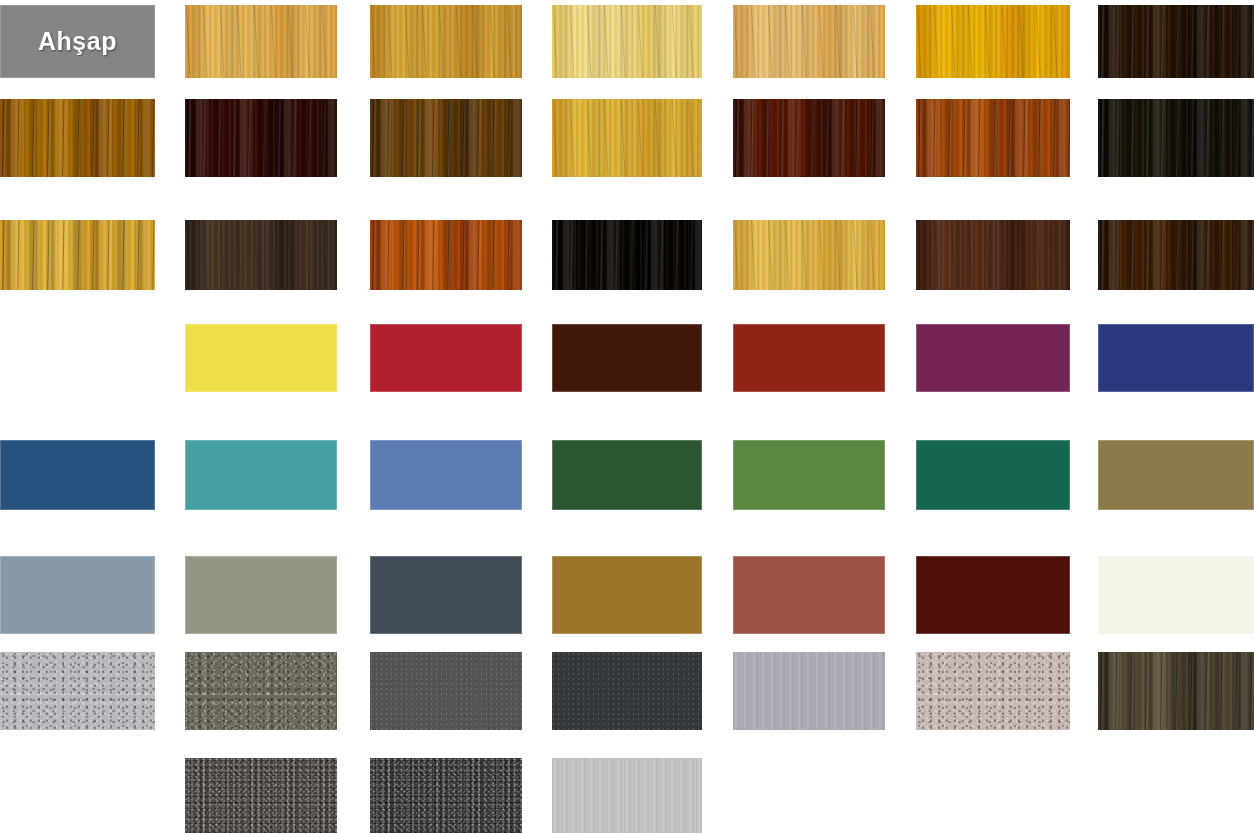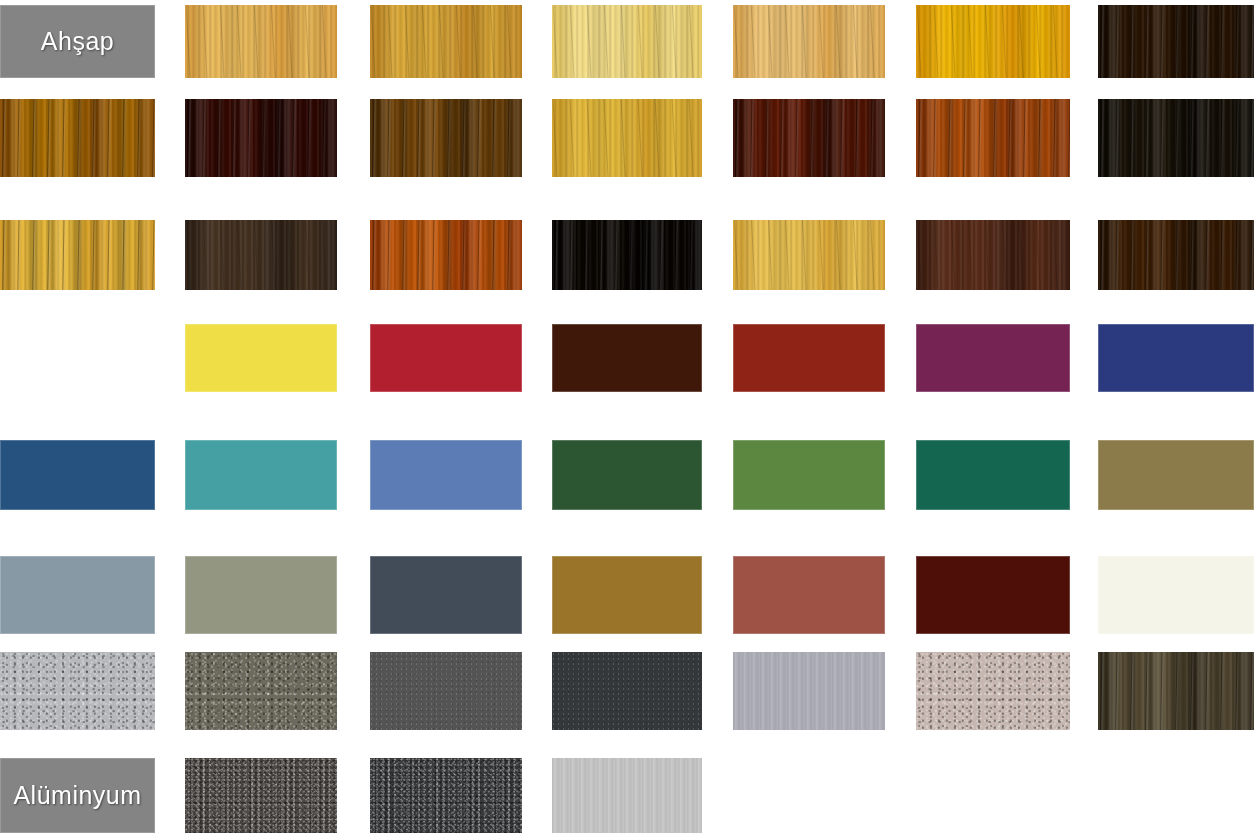--- a/index.html
+++ b/index.html
@@ -24,21 +24,21 @@
     position: absolute;
     box-sizing: border-box;
   }
 
   
   .label-tile {
     display: flex;
     align-items: center;
     justify-content: center;
     color: #ffffff;
-    font-weight: normal;
+    font-weight: bold;
     font-size: 25px;
     letter-spacing: 0.5px;
     text-shadow: 1px 1px 2px rgba(0,0,0,0.45);
     border: 1px solid #9a9a9a;
   }
 
   
   .solid {
     box-shadow: inset 0 0 0 1px rgba(255,255,255,0.22);
   }
@@ -225,19 +225,16 @@
     <div class="swatch solid" title="swatch-color-terracotta" style="left: 733px; top: 556px; width: 152px; height: 78px; background: rgb(157, 82, 69);"></div>
     <div class="swatch solid" title="swatch-color-dark-maroon" style="left: 916px; top: 556px; width: 154px; height: 78px; background: rgb(78, 15, 8);"></div>
     <div class="swatch solid" title="swatch-color-cream-white" style="left: 1098px; top: 556px; width: 156px; height: 78px; background: rgb(244, 244, 232);"></div>
     <div class="swatch stipple" title="swatch-texture-light-grey" style="left: 0px; top: 652px; width: 155px; height: 78px; background: rgb(182, 184, 188);"></div>
     <div class="swatch stipple" title="swatch-texture-olive-grey" style="left: 185px; top: 652px; width: 152px; height: 78px; background: rgb(107, 106, 92);"></div>
     <div class="swatch matte" title="swatch-texture-medium-grey" style="left: 370px; top: 652px; width: 152px; height: 78px; background: rgb(84, 84, 84);"></div>
     <div class="swatch matte" title="swatch-texture-charcoal-black" style="left: 552px; top: 652px; width: 150px; height: 78px; background: rgb(53, 56, 58);"></div>
     <div class="swatch striate" title="swatch-texture-lavender-grey" style="left: 733px; top: 652px; width: 152px; height: 78px; background: rgb(175, 175, 185);"></div>
     <div class="swatch stipple" title="swatch-texture-beige-rose" style="left: 916px; top: 652px; width: 154px; height: 78px; background: rgb(198, 183, 177);"></div>
     <div class="swatch wood pore" title="swatch-texture-olive-brown-grain" style="left: 1098px; top: 652px; width: 156px; height: 78px; background: linear-gradient(90deg, rgb(63, 58, 44) 0%, rgb(106, 99, 82) 18%, rgb(106, 99, 82) 46%, rgb(63, 58, 44) 62%, rgb(106, 99, 82) 80%, rgb(63, 58, 44) 100%) rgb(106, 99, 82);"></div>
-    <div class="swatch label-tile" style="left: 0px; top: 758px; width: 155px; height: 75px; background: rgb(132, 132, 132);">
-      <span>Alüminyum</span>
-    </div>
     <div class="swatch stipple coarse" title="swatch-alu-dark-grey-pebble" style="left: 185px; top: 758px; width: 152px; height: 75px; background: rgb(78, 74, 70);"></div>
     <div class="swatch stipple coarse" title="swatch-alu-anthracite-pebble" style="left: 370px; top: 758px; width: 152px; height: 75px; background: rgb(58, 60, 62);"></div>
     <div class="swatch striate" title="swatch-alu-brushed-silver" style="left: 552px; top: 758px; width: 150px; height: 75px; background: rgb(198, 198, 198);"></div>
   </div>
 
 </body></html>

